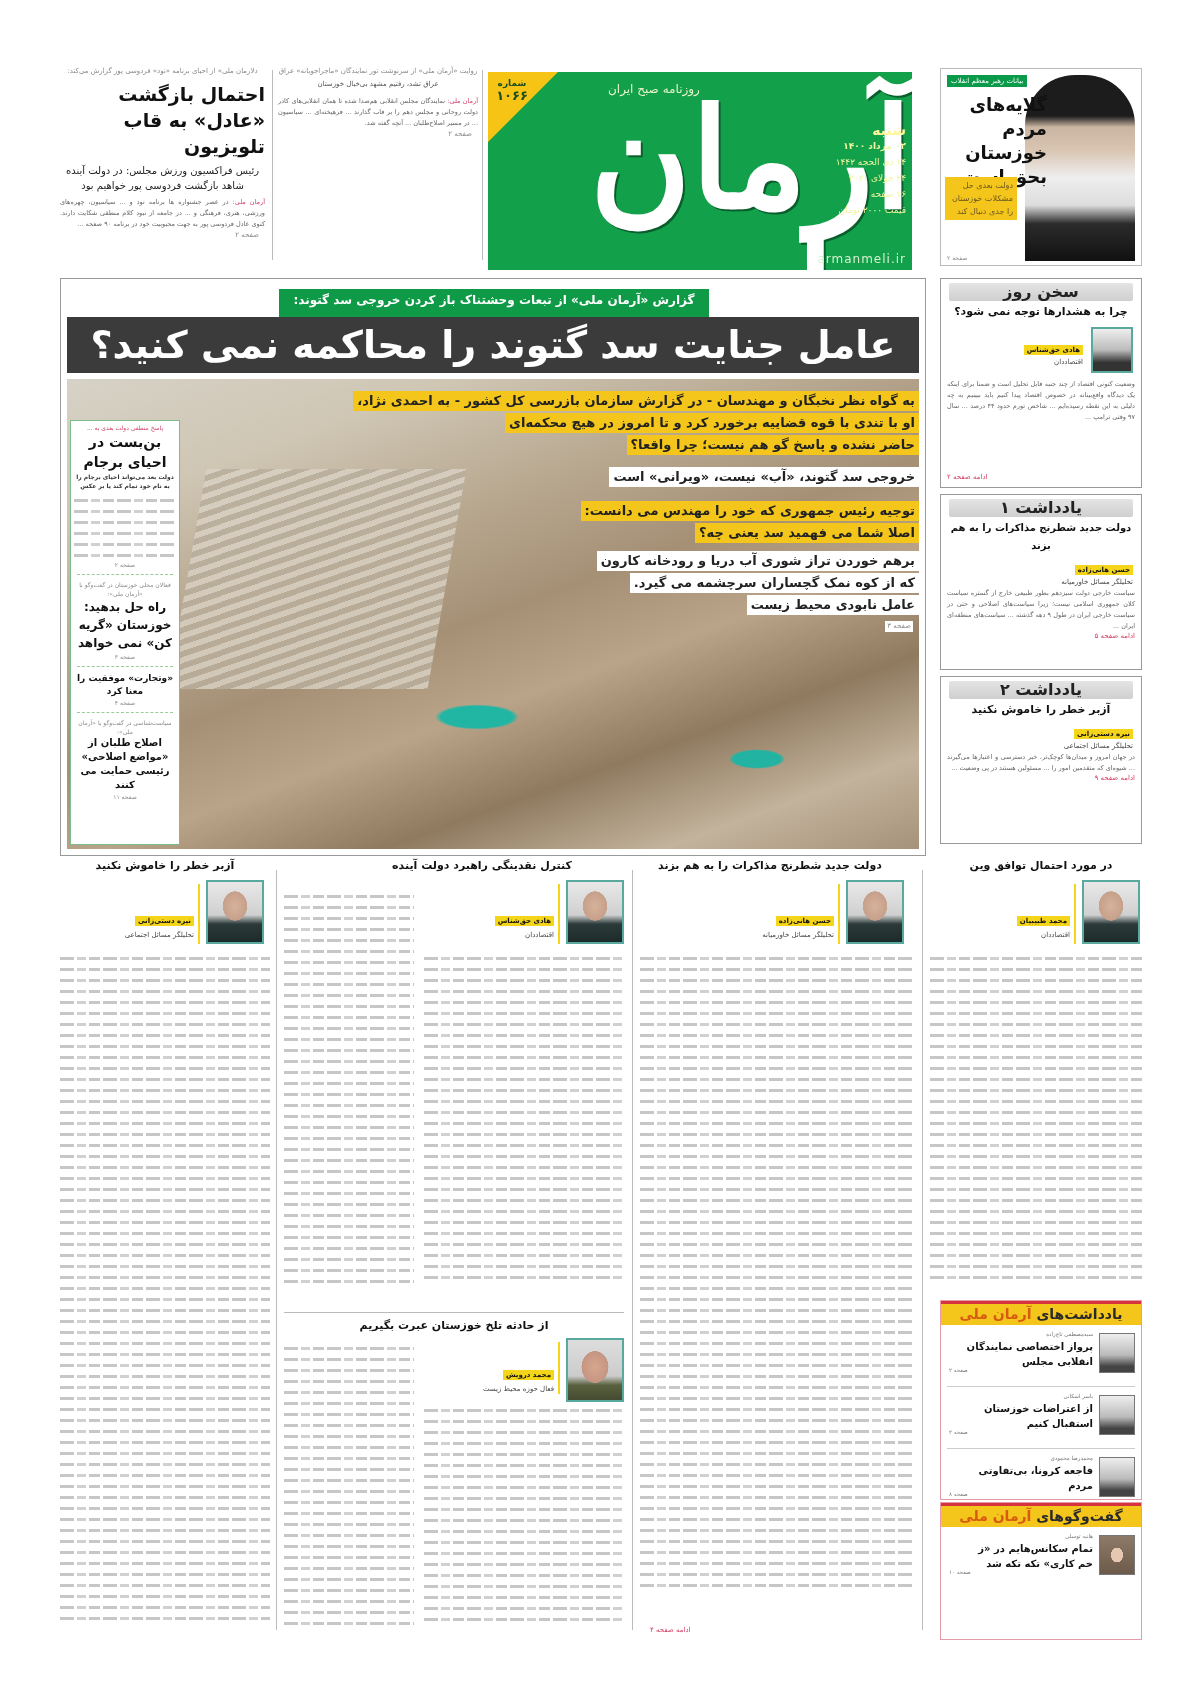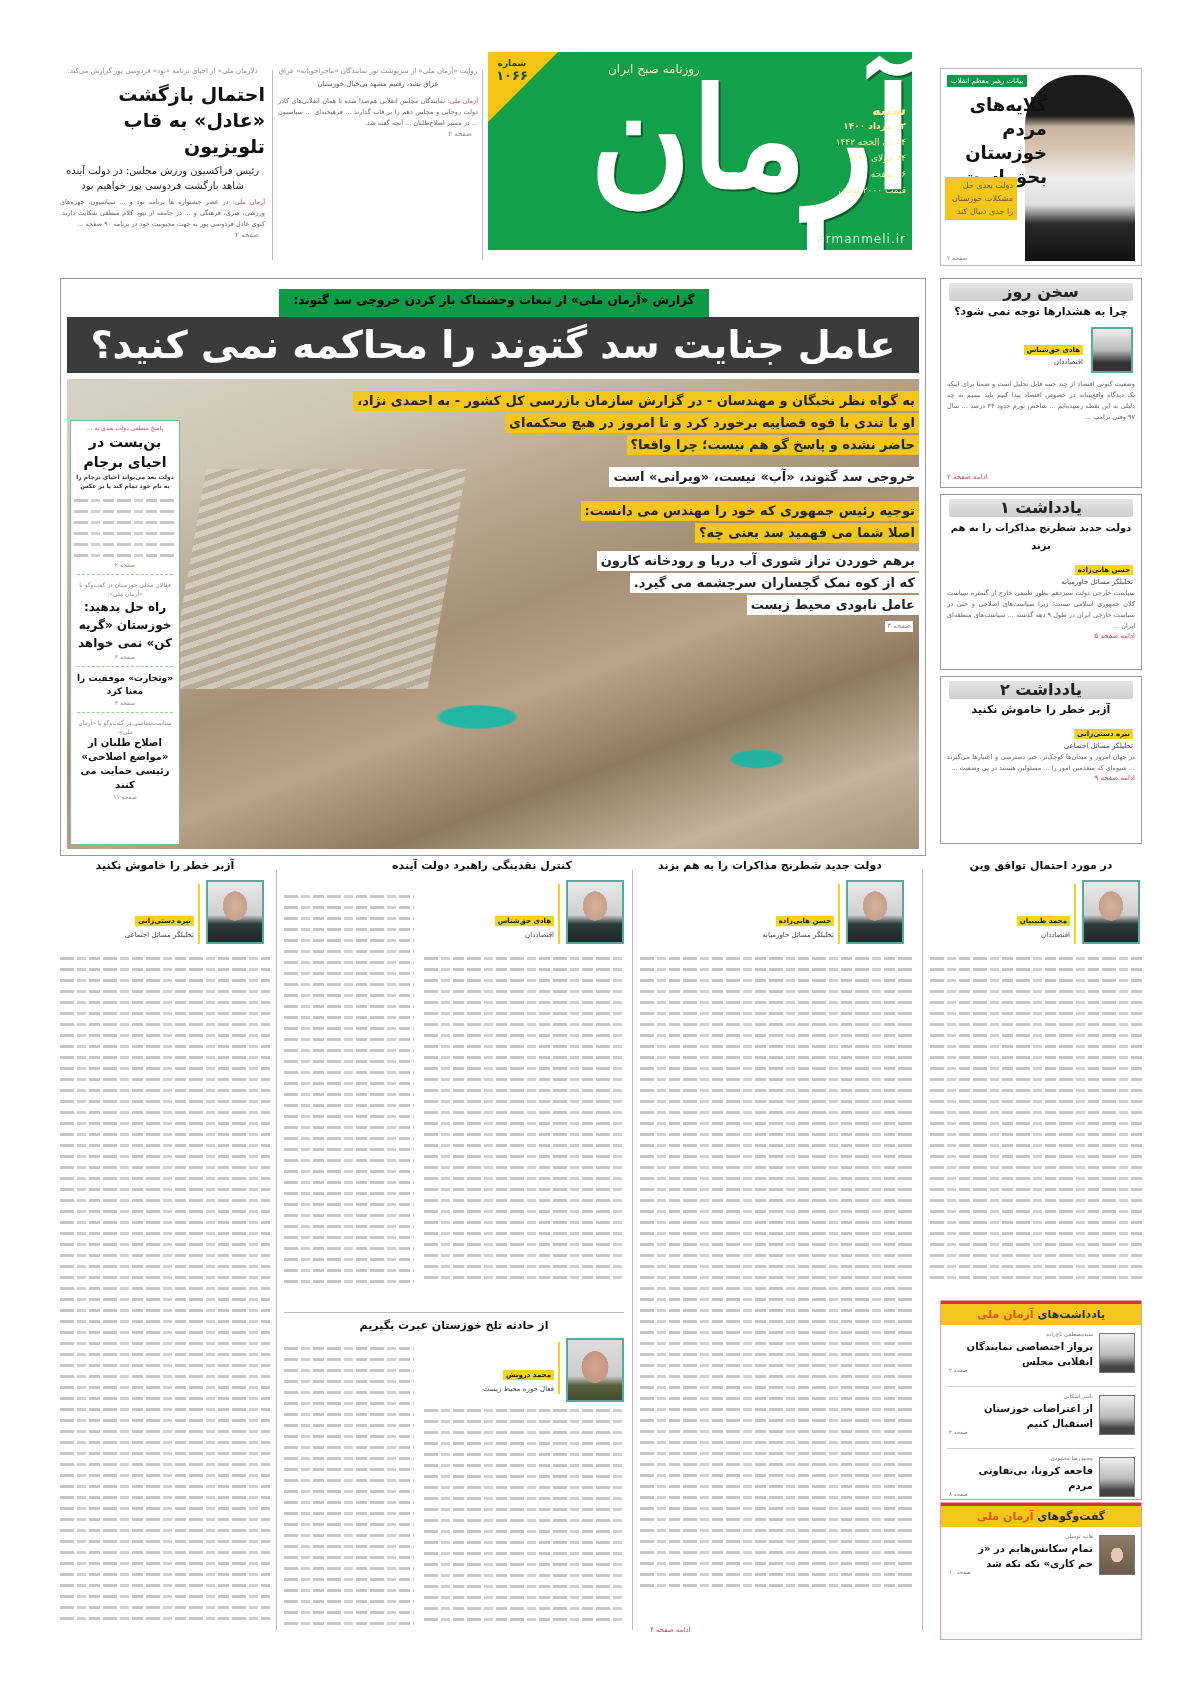--- a/index.html
+++ b/index.html
@@ -4,42 +4,42 @@
 <style>
 *{box-sizing:border-box;margin:0;padding:0}
 body{width:1200px;height:1698px;background:#fff;font-family:"DejaVu Sans",sans-serif;color:#111;position:relative;overflow:hidden;direction:rtl}
 .abs{position:absolute}
 .gray-text{color:#888;font-size:7px;line-height:11px;text-align:center}
 .body-text{font-size:6.5px;line-height:11px;color:#666;text-align:justify}
 .body-text .lead{color:#d0406a}
 .vline{position:absolute;width:1px;background:#bbb}
 .hline{position:absolute;height:1px;background:#bbb}
 
-#masthead{left:488px;top:52px;width:424px;height:198px;background:#12a04a;overflow:hidden}
+#masthead{left:488px;top:72px;width:424px;height:198px;background:#12a04a;overflow:hidden}
 #masthead .tri{position:absolute;left:0;top:0;width:0;height:0;border-top:70px solid #f5c414;border-right:70px solid transparent}
 #masthead .issue{position:absolute;left:4px;top:6px;color:#1a4c20;font-size:9px;font-weight:bold;text-align:center;width:40px;direction:rtl}
 #masthead .issue .num{font-size:13px;display:block}
 #masthead .tagline{position:absolute;left:120px;top:10px;color:#e8f5c8;font-size:12px}
 #masthead .logo{position:absolute;left:20px;top:18px;color:#fff;font-family:"DejaVu Serif",serif;font-size:138px;font-weight:bold;line-height:1;letter-spacing:-6px;text-shadow:2px 2px 0 #0b5e2c}
 #masthead .info{position:absolute;right:6px;top:50px;width:80px;color:#f0f6a0;font-size:9px;line-height:16px;text-align:right}
 #masthead .info .day{font-size:14px;font-weight:bold;color:#fff59a}
 #masthead .url{position:absolute;right:6px;bottom:4px;color:#d6f1d0;font-size:12px;font-family:"DejaVu Sans",sans-serif;direction:ltr;letter-spacing:1px}
 
 .teaser h2{font-size:19px;font-weight:bold;line-height:26px;color:#111}
 .teaser .sub{font-size:10px;font-weight:normal;text-align:center;line-height:15px;color:#222}
 
 #leader{left:940px;top:68px;width:202px;height:198px;border:1px solid #bbb;overflow:hidden;background:#fff}
 #leader .photo{position:absolute;right:6px;top:6px;width:110px;height:186px;background:linear-gradient(180deg,#1c1c1c 0%,#1c1c1c 22%,#c9b5a1 28%,#d8c4b0 40%,#eee 55%,#ddd 70%,#2b2b2b 80%,#111 100%);border-radius:50px 50px 0 0}
 #leader .tag{position:absolute;left:6px;top:6px;background:#0a9a4a;color:#fff;font-size:7px;padding:2px 4px}
 #leader .head{position:absolute;left:6px;top:24px;width:100px;font-size:18px;font-weight:bold;line-height:24px;text-align:right}
 #leader .yellow{position:absolute;left:4px;top:108px;background:#f4c51a;font-size:8px;line-height:13px;padding:2px 4px;color:#6a5520;width:72px}
 #leader .pg{position:absolute;left:6px;bottom:4px;font-size:6px;color:#888}
 
 #lead{left:60px;top:278px;width:866px;height:578px;border:1px solid #999}
-#lead .kicker{position:absolute;left:218px;top:10px;width:430px;height:34px;background:#0f9a48;color:#000000;font-size:12px;font-weight:bold;text-align:center;line-height:22px}
+#lead .kicker{position:absolute;left:218px;top:10px;width:430px;height:34px;background:#0f9a48;color:#ffffff;font-size:12px;font-weight:bold;text-align:center;line-height:22px}
 #lead .headline{position:absolute;left:6px;top:38px;width:852px;height:56px;background:#3b3b3b;color:#fff;font-size:38px;font-weight:bold;text-align:center;line-height:56px}
 #lead .photo{position:absolute;left:6px;top:100px;width:852px;height:470px;background:
 radial-gradient(ellipse 60px 18px at 410px 338px,#21b6a3 0%,#21b6a3 60%,transparent 70%),
 radial-gradient(ellipse 40px 14px at 690px 380px,#23b3a2 0%,#23b3a2 60%,transparent 70%),
 radial-gradient(ellipse 60px 30px at 60px 150px,#2f7f8f 0%,#2f7f8f 50%,transparent 70%),
 linear-gradient(160deg,#d7d2c7 0%,#cfc6b4 18%,#b8a890 35%,#a59076 50%,#b9a48a 62%,#8f7a60 75%,#c3b39c 88%,#a6927a 100%)}
 #lead .photo .dam{position:absolute;left:120px;top:90px;width:260px;height:220px;background:repeating-linear-gradient(160deg,#d8d0c2 0 6px,#b9ae9c 6px 12px);opacity:.85;transform:skewX(-10deg)}
 .hl{position:absolute;font-size:13px;font-weight:bold;line-height:20px;padding:0 4px;text-align:right;white-space:nowrap}
 .hl.y{background:#f4c51a;color:#222}
 .hl.w{background:#fff;color:#222}
@@ -63,21 +63,21 @@
 .art-title{position:absolute;font-size:11px;font-weight:bold;text-align:center;line-height:16px}
 .portrait2{position:absolute;width:58px;height:64px;border:2px solid #5aa99f;background:radial-gradient(ellipse 20px 24px at 50% 40%,#d7b29a 0%,#c6a08a 60%,transparent 62%),linear-gradient(#e8e8e8 0%,#d0d0d0 55%,#2c3b3a 70%,#1d2a2a 100%)}
 .byline{position:absolute;text-align:right}
 .byline .nm{display:inline-block;background:#f4d51a;font-size:7px;font-weight:bold;padding:1px 3px}
 .byline .rl{font-size:7px;color:#444;margin-top:4px}
 .ybar{position:absolute;width:2px;background:#f4d51a}
 .col-text{position:absolute;font-size:6.5px;line-height:11px;color:#777;text-align:justify;overflow:hidden}
 .filler{display:block;height:11px;border-bottom:1px solid transparent;background:repeating-linear-gradient(90deg,#999 0 14px,transparent 14px 17px,#aaa 17px 26px,transparent 26px 29px,#999 29px 40px,transparent 40px 43px);background-size:100% 3px;background-repeat:repeat-x;background-position:0 5px;opacity:.55}
 
 .listbox{position:absolute;left:940px;width:202px;border:1px solid #e79aa8}
-.listbox .hdr{height:24px;background:#f4c51a;border-top:3px solid #d7333f;text-align:center;font-size:11px;font-weight:bold;line-height:21px;color:#2a2a2a}
+.listbox .hdr{height:24px;background:#f4c51a;border-top:3px solid #d7333f;text-align:center;font-size:14px;font-weight:bold;line-height:21px;color:#2a2a2a}
 .listbox .hdr .brand{color:#d85a10}
 .listbox .li{position:relative;height:62px;border-bottom:1px solid #ccc;margin:0 6px}
 .listbox .li .ph{position:absolute;right:0;top:8px;width:36px;height:40px;border:1px solid #777;background:linear-gradient(#eee,#bbb 55%,#444 85%)}
 .listbox .li .who{position:absolute;right:42px;top:6px;font-size:5.5px;color:#777}
 .listbox .li .t{position:absolute;right:42px;top:14px;font-size:10px;font-weight:bold;line-height:15px;text-align:right;width:130px}
 .listbox .li .pg{position:absolute;left:2px;top:42px;font-size:5.5px;color:#777}
 .cont{position:absolute;font-size:7px;color:#d13b5f}
 </style>
 </head>
 <body>

